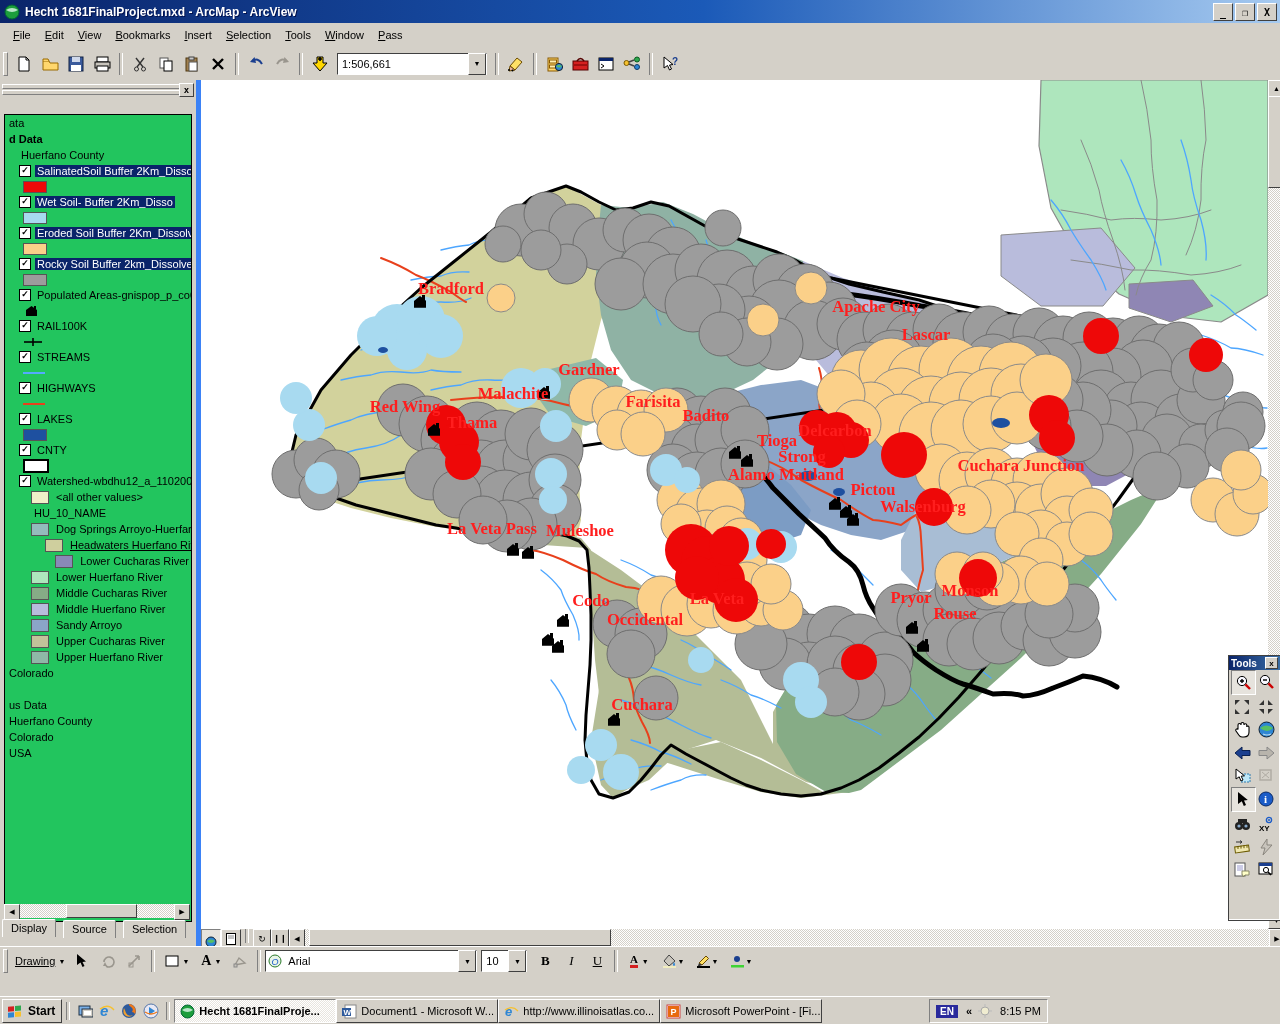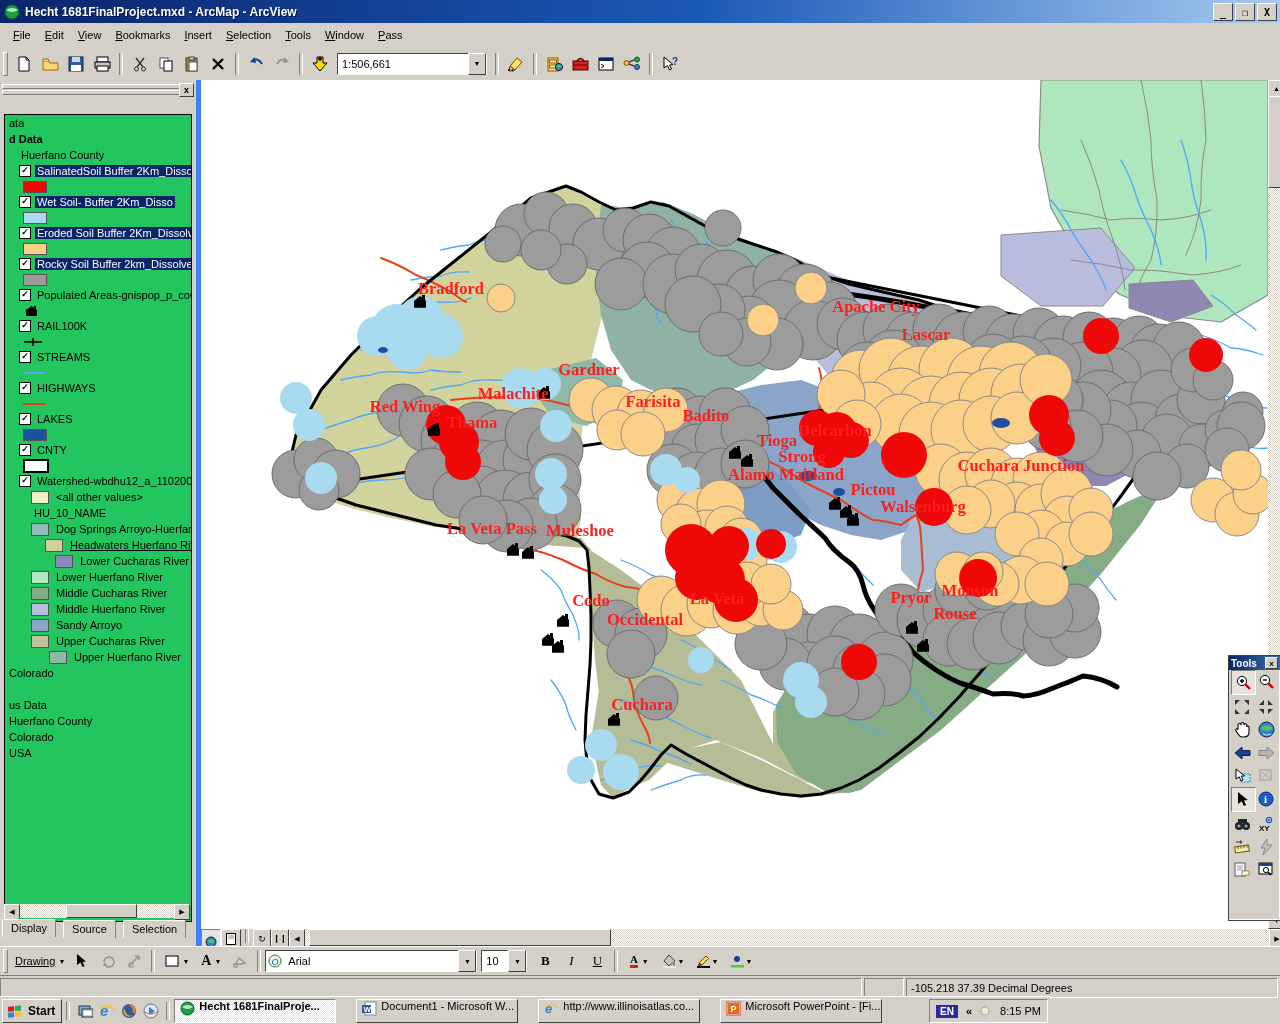--- a/index.html
+++ b/index.html
@@ -61,21 +61,21 @@
   .ptool.pressed{border:1px solid;border-color:#808080 #fff #fff #808080;background:#e6e3dd;}
   
   #drawbar{position:absolute;left:0;top:946px;width:1280px;height:28px;background:#d4d0c8;border-top:1px solid #fff;display:flex;align-items:center;}
   
   #statusbar{position:absolute;left:0;top:975px;width:1280px;height:20px;background:#d4d0c8;display:flex;align-items:stretch;padding-top:2px;border-top:1px solid #808080;}
   .pane{border:1px solid;border-color:#808080 #fff #fff #808080;margin-right:2px;display:flex;align-items:center;padding:0 4px;}
   
   #taskbar{position:absolute;left:0;top:996px;width:1050px;height:28px;background:#d4d0c8;border-top:1px solid #fff;display:flex;align-items:center;}
   #startbtn{height:22px;display:flex;align-items:center;padding:0 6px 0 3px;margin-left:2px;font-weight:bold;font-size:12px;font-family:"Liberation Sans",sans-serif;}
   .ql{width:22px;height:22px;display:flex;align-items:center;justify-content:center;}
-  .taskbtn{height:22px;width:152px;display:flex;padding:0 4px;margin-right:20px;font-size:11px;white-space:nowrap;overflow:hidden;}
+  .taskbtn{height:22px;width:152px;display:flex;align-items:center;padding:0 4px;margin-right:0;font-size:11px;white-space:nowrap;overflow:hidden;}
   .taskbtn.active{border-color:#808080 #fff #fff #808080;background:repeating-conic-gradient(#fff 0 25%,#e8e5df 0 50%) 0 0/2px 2px;font-weight:bold;}
   .tbico{width:16px;height:16px;margin-right:4px;flex:none;display:flex;align-items:center;justify-content:center;}
   #tray{margin-left:auto;height:22px;display:flex;align-items:center;padding:0 6px;margin-right:2px;}
   .en{background:#2a2a9c;color:#fff;font-size:10px;font-weight:bold;padding:1px 4px;margin-right:8px;}
 </style>
 </head>
 <body>
 
 <div id="screen">
 
@@ -362,21 +362,21 @@
           <span class="lbl">Middle Huerfano River</span>
         </div>
         <div class="tocrow" style="padding-left: 26px;">
           <span class="swin" style="background: rgb(139, 165, 200);"></span>
           <span class="lbl">Sandy Arroyo</span>
         </div>
         <div class="tocrow" style="padding-left: 26px;">
           <span class="swin" style="background: rgb(194, 194, 154);"></span>
           <span class="lbl">Upper Cucharas River</span>
         </div>
-        <div class="tocrow" style="padding-left: 44px;">
+        <div class="tocrow" style="padding-left: 26px;">
           <span class="swin" style="background: rgb(143, 184, 168);"></span>
           <span class="lbl">Upper Huerfano River</span>
         </div>
         <div class="tocrow" style="padding-left: 2px;">
           <span class="lbl">Colorado</span>
         </div>
         <div class="tocrow" style="padding-left: 2px; height: 16px;"></div>
         <div class="tocrow" style="padding-left: 2px;">
           <span class="lbl">us Data</span>
         </div>
@@ -1036,27 +1036,20 @@
       </div>
     <div class="tbtn" style="width:32px;">
         <svg width="15" height="14">
           <circle cx="7" cy="5" r="3" fill="#1b3f8f"></circle>
           <rect x="1" y="11" width="13" height="2.5" fill="#3fd435"></rect>
         </svg>
         <span style="font-size:7px;">▼</span>
       </div>
   </div>
 
-  <div id="statusbar">
-    <div class="pane" style="width:852px;"></div>
-    <div class="pane" style="width:30px;"></div>
-    <div class="pane" style="flex:1;">
-      <span>-105.218  37.39 Decimal Degrees</span>
-    </div>
-  </div>
 
   <div id="taskbar">
     <div id="startbtn" class="r">
       <svg width="18" height="16" style="margin-right:4px;">
         <g transform="skewY(-6)">
             <rect x="2" y="4" width="6" height="5" fill="#d42020"></rect>
             <rect x="9" y="4" width="6" height="5" fill="#2fa84f"></rect>
             <rect x="2" y="10" width="6" height="5" fill="#2e86d4"></rect>
             <rect x="9" y="10" width="6" height="5" fill="#f6c12f"></rect>
           </g>

